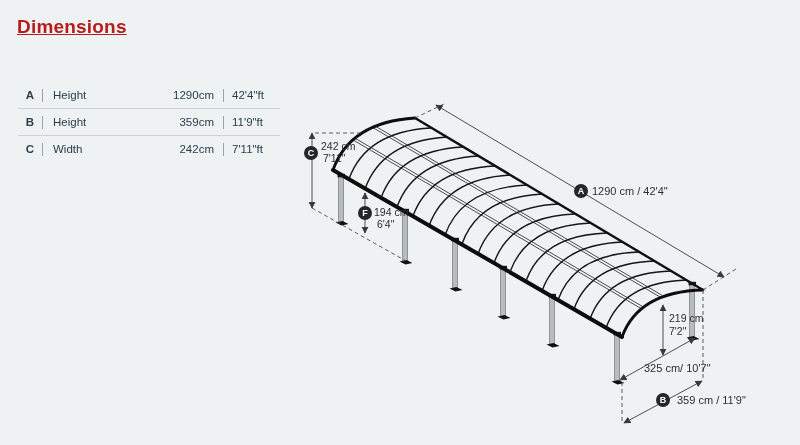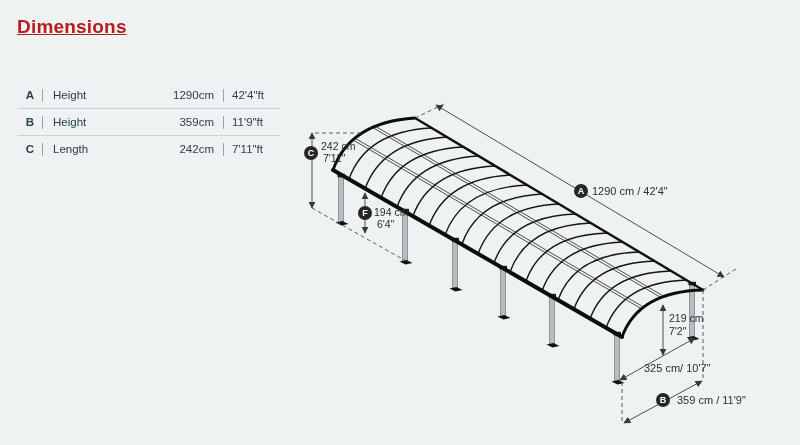--- a/index.html
+++ b/index.html
@@ -52,21 +52,21 @@
     <span class="dim-key">B</span>
     <span class="vsep"></span>
     <span class="dim-label">Height</span>
     <span class="dim-metric">359cm</span>
     <span class="vsep"></span>
     <span class="dim-imperial">11'9"ft</span>
   </div>
   <div class="dim-row">
     <span class="dim-key">C</span>
     <span class="vsep"></span>
-    <span class="dim-label">Length</span>
+    <span class="dim-label">Width</span>
     <span class="dim-metric">242cm</span>
     <span class="vsep"></span>
     <span class="dim-imperial">7'11"ft</span>
   </div>
 </div>
 
 <svg class="diagram" width="800" height="445" viewBox="0 0 800 445">
   <defs>
     <marker id="ah" viewBox="0 0 10 10" refX="9" refY="5" markerWidth="8" markerHeight="8" orient="auto-start-reverse">
       <path d="M0,0 L10,5 L0,10 z" fill="#3a3a3a"></path>

